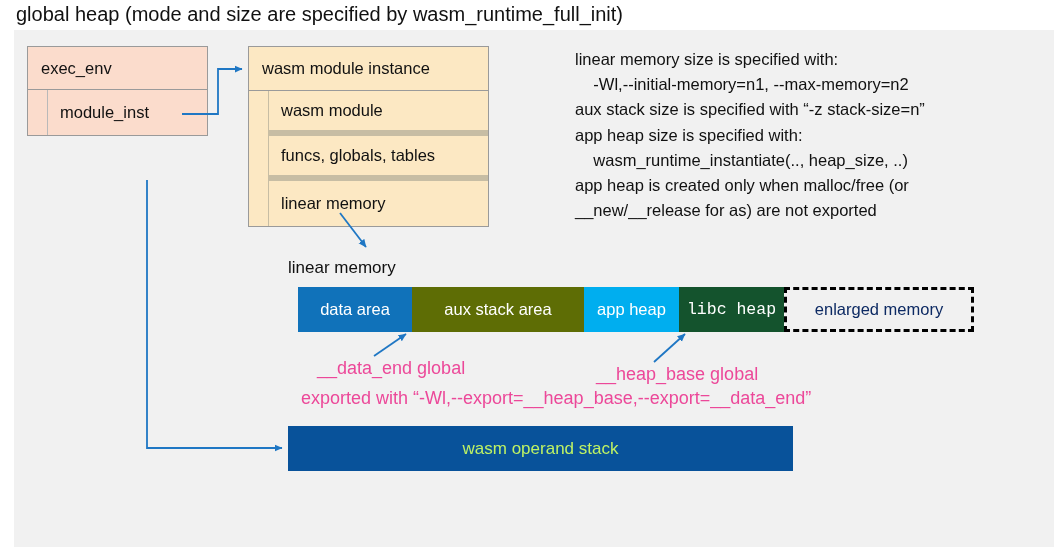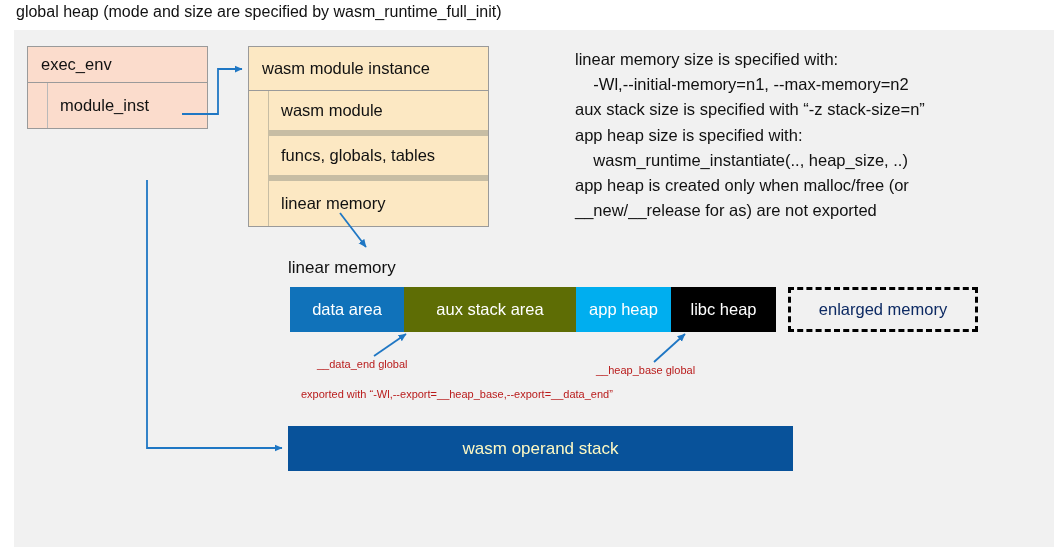--- a/index.html
+++ b/index.html
@@ -23,21 +23,21 @@
     left: 14px;
     top: 30px;
     width: 1040px;
     height: 517px;
     background: #f1f1f1;
   }
   #title {
     position: absolute;
     left: 16px;
     top: 3px;
-    font-size: 16px;
+    font-size: 20px;
     color: #111111;
     white-space: nowrap;
   }
 
   
   .boxwrap { position: absolute; box-sizing: border-box; }
   .hdr {
     box-sizing: border-box;
     border: 1px solid #9a9a9a;
     font-size: 16.5px;
@@ -60,21 +60,21 @@
     color: #111111;
     display: flex;
     align-items: center;
     padding-left: 12px;
     border-bottom: 6px solid #404040;
   }
   .row:last-child { border-bottom: none; }
 
   
   #execenv { left: 27px; top: 46px; width: 181px; }
-  #execenv .hdr { height: 37px; background: #fbdccc; }
+  #execenv .hdr { height: 44px; background: #fbdccc; }
   #execenv .body-row-wrap { background: #fbdccc; }
   #execenv .gutter { border-right-color: #b9b9b9; }
   #execenv .row { height: 45px; border-bottom-color: #b9b9b9; }
 
   
   #wmi { left: 248px; top: 46px; width: 241px; }
   #wmi .hdr { height: 45px; background: #fce8c3; }
   #wmi .body-row-wrap { background: #fce8c3; }
   #wmi .gutter { border-right-color: #c7bda4; }
   #wmi .row { height: 45px; border-bottom-color: #c7bda4; }
@@ -95,63 +95,62 @@
   
   #lm-label {
     position: absolute;
     left: 288px;
     top: 258px;
     font-size: 17px;
     color: #111111;
   }
   #membar {
     position: absolute;
-    left: 290px;
+    left: 298px;
     top: 287px;
     height: 45px;
     display: flex;
   }
   .seg {
     display: flex;
     align-items: center;
     justify-content: center;
     font-size: 16.5px;
     color: #ffffff;
     box-sizing: border-box;
     padding: 0 9px;
     white-space: nowrap;
   }
   .seg.enlarged {
     background: #f1f1f1;
     color: #0d2a63;
     border: 3px dashed #000000;
     padding: 0 22px;
-    margin-left: 12px;
   }
 
   
   .anno {
     position: absolute;
-    font-size: 11px;
-    color: #b91c1c;
+    font-size: 18px;
+    color: #ec4899;
     white-space: nowrap;
   }
   #anno-dataend { left: 317px; top: 358px; }
   #anno-heapbase { left: 596px; top: 364px; }
   #anno-exported { left: 301px; top: 388px; }
 
   
   #opstack {
     position: absolute;
     left: 288px;
     top: 426px;
     width: 505px;
     height: 45px;
     background: #08529a;
-    color: #fef9c3;
+    color: #bef264;
     font-size: 17px;
     display: flex;
     align-items: center;
     justify-content: center;
   }
   #bottom-note {
     position: absolute;
     left: 188px;
     top: 483px;
     font-size: 16.5px;
@@ -204,21 +203,21 @@
 app heap size is specified with:
     wasm_runtime_instantiate(.., heap_size, ..)
 app heap is created only when malloc/free (or
 __new/__release for as) are not exported</div>
 
   <div id="lm-label">linear memory</div>
   <div id="membar">
     <div class="seg" style="width: 114px; background: rgb(16, 114, 186);">data area</div>
     <div class="seg" style="width: 172px; background: rgb(94, 109, 5);">aux stack area</div>
     <div class="seg" style="width: 95px; background: rgb(0, 174, 239);">app heap</div>
-    <div class="seg" style="width: 105px; background: #000000;">libc heap</div>
+    <div class="seg" style="width: 105px; background: #14532d; font-family: Liberation Mono, monospace;">libc heap</div>
     <div class="seg enlarged" style="width: 190px; color: rgb(13, 42, 99);">enlarged memory</div>
   </div>
 
   <div class="anno" id="anno-dataend">__data_end global</div>
   <div class="anno" id="anno-heapbase">__heap_base global</div>
   <div class="anno" id="anno-exported">exported with “-Wl,--export=__heap_base,--export=__data_end”</div>
 
   <div id="opstack" style="background: rgb(8, 82, 154);">wasm operand stack</div>
 
   <svg class="wires" viewBox="0 0 1054 547">

